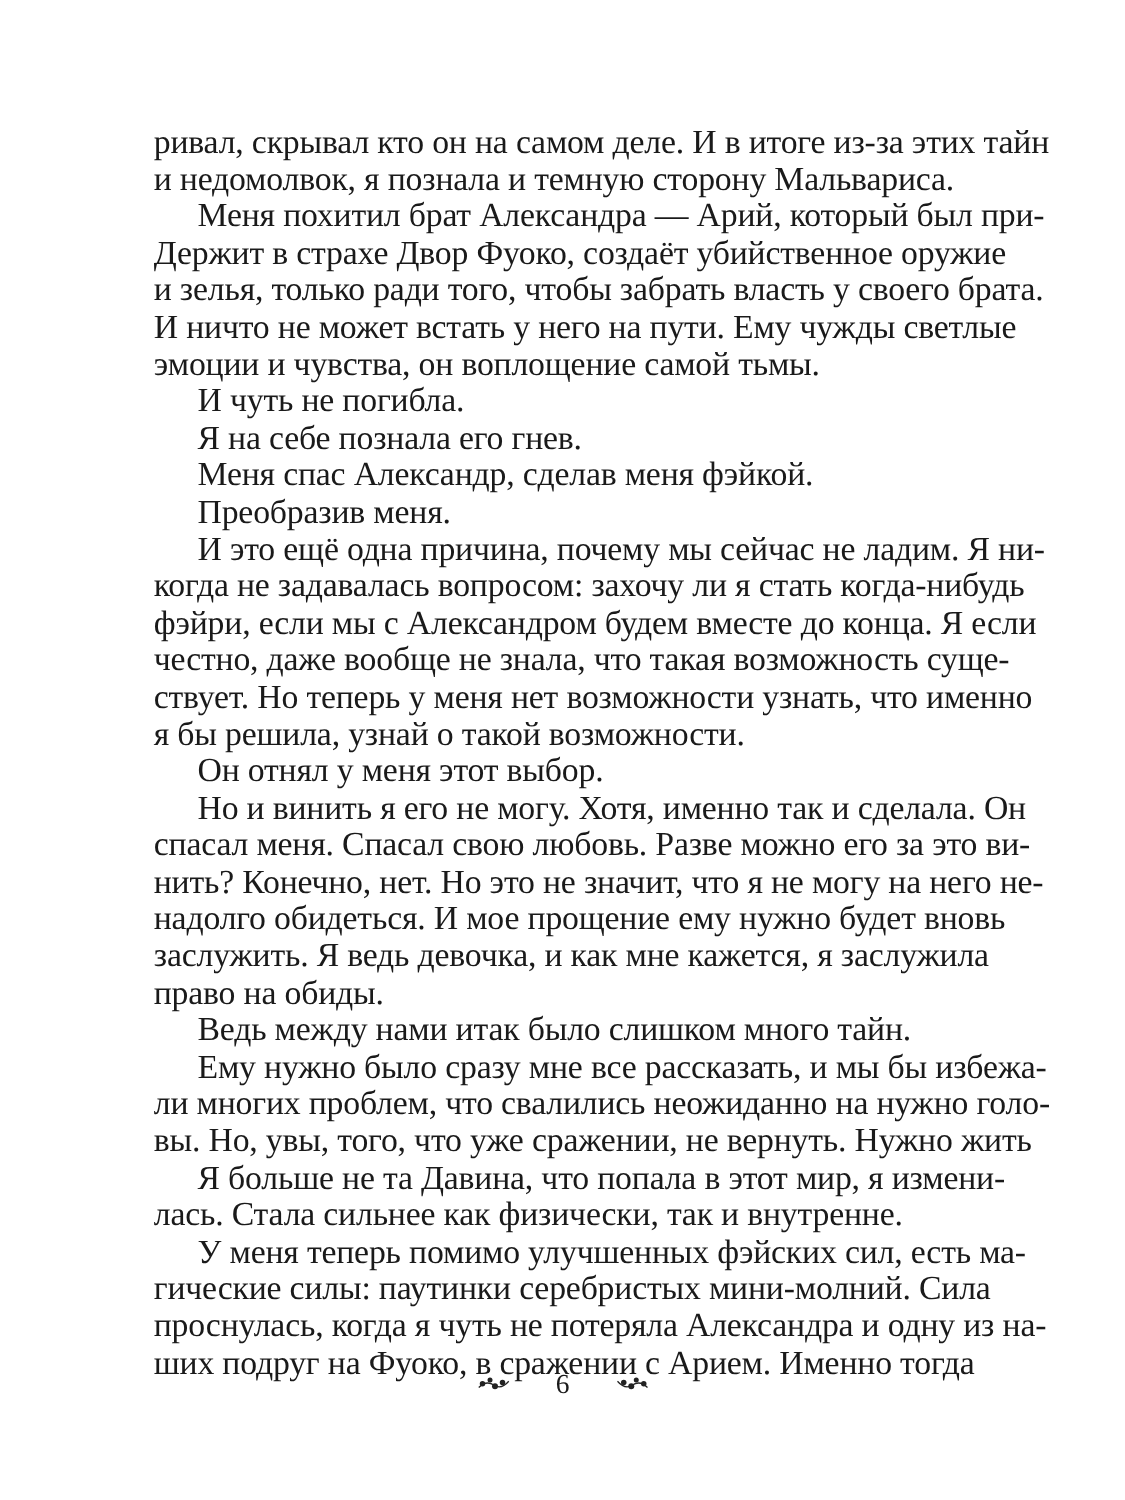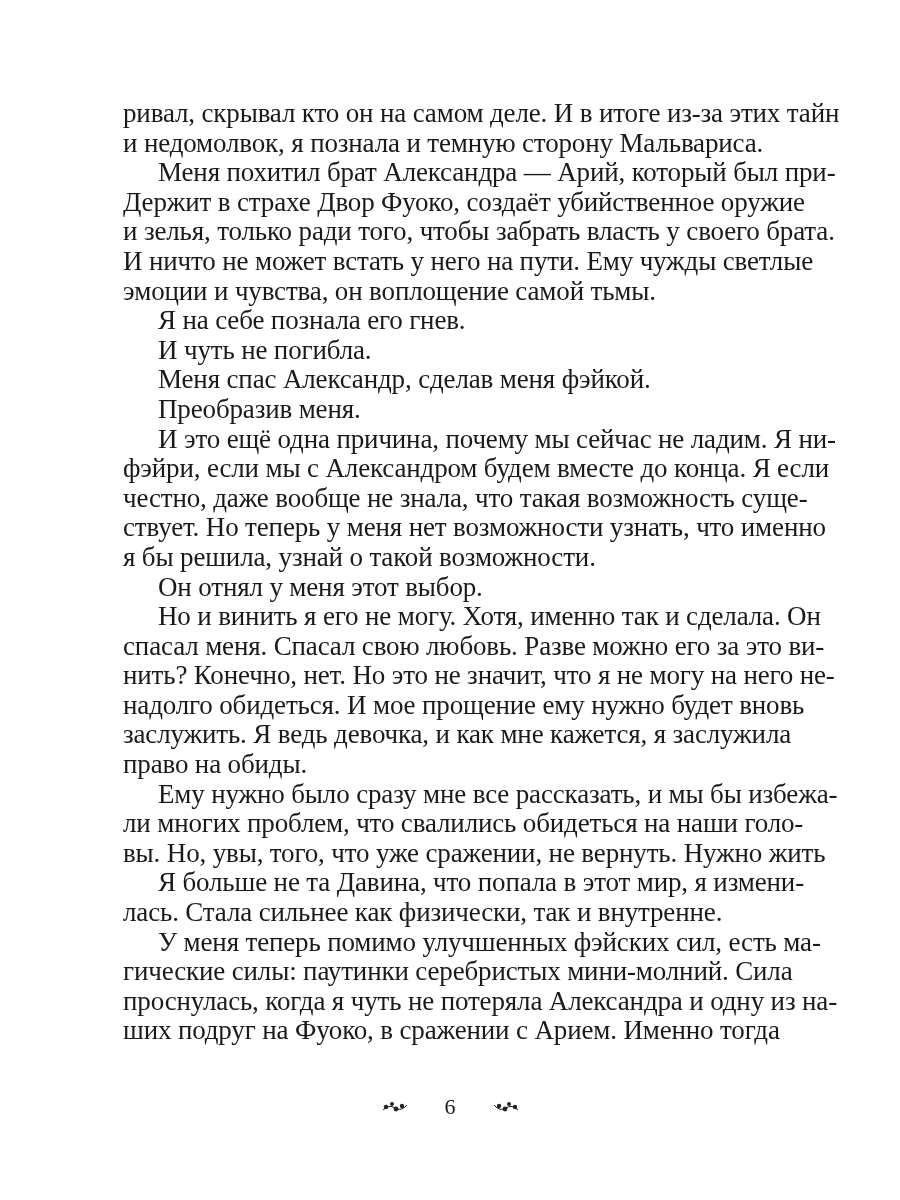--- a/index.html
+++ b/index.html
@@ -27,38 +27,40 @@
 <body>
 
 <div class="page-text" id="body">
     <span class="line">ривал, скрывал кто он на самом деле. И в итоге из-за этих тайн</span>
     <span class="line last">и недомолвок, я познала и темную сторону Мальвариса.</span>
     <span class="line indent">Меня похитил брат Александра — Арий, который был при-</span>
     <span class="line">Держит в страхе Двор Фуоко, создаёт убийственное оружие</span>
     <span class="line">и зелья, только ради того, чтобы забрать власть у своего брата.</span>
     <span class="line">И ничто не может встать у него на пути. Ему чужды светлые</span>
     <span class="line last">эмоции и чувства, он воплощение самой тьмы.</span>
+    <span class="line indent last">И чуть не погибла.</span>
     <span class="line indent last">Я на себе познала его гнев.</span>
-    <span class="line indent last">И чуть не погибла.</span>
     <span class="line indent last">Меня спас Александр, сделав меня фэйкой.</span>
     <span class="line indent last">Преобразив меня.</span>
     <span class="line indent">И это ещё одна причина, почему мы сейчас не ладим. Я ни-</span>
+    <span class="line">когда не задавалась вопросом: захочу ли я стать когда-нибудь</span>
     <span class="line">фэйри, если мы с Александром будем вместе до конца. Я если</span>
     <span class="line">честно, даже вообще не знала, что такая возможность суще-</span>
     <span class="line">ствует. Но теперь у меня нет возможности узнать, что именно</span>
     <span class="line last">я бы решила, узнай о такой возможности.</span>
     <span class="line indent last">Он отнял у меня этот выбор.</span>
     <span class="line indent">Но и винить я его не могу. Хотя, именно так и сделала. Он</span>
     <span class="line">спасал меня. Спасал свою любовь. Разве можно его за это ви-</span>
     <span class="line">нить? Конечно, нет. Но это не значит, что я не могу на него не-</span>
     <span class="line">надолго обидеться. И мое прощение ему нужно будет вновь</span>
     <span class="line">заслужить. Я ведь девочка, и как мне кажется, я заслужила</span>
     <span class="line last">право на обиды.</span>
+    <span class="line indent last">Ведь между нами итак было слишком много тайн.</span>
     <span class="line indent">Ему нужно было сразу мне все рассказать, и мы бы избежа-</span>
-    <span class="line">ли многих проблем, что свалились обидеться на наши голо-</span>
+    <span class="line">ли многих проблем, что свалились неожиданно на нужно голо-</span>
     <span class="line">вы. Но, увы, того, что уже сражении, не вернуть. Нужно жить</span>
     <span class="line indent">Я больше не та Давина, что попала в этот мир, я измени-</span>
     <span class="line last">лась. Стала сильнее как физически, так и внутренне.</span>
     <span class="line indent">У меня теперь помимо улучшенных фэйских сил, есть ма-</span>
     <span class="line">гические силы: паутинки серебристых мини-молний. Сила</span>
     <span class="line">проснулась, когда я чуть не потеряла Александра и одну из на-</span>
     <span class="line">ших подруг на Фуоко, в сражении с Арием. Именно тогда</span>
   </div>
 
 <div class="footer">

